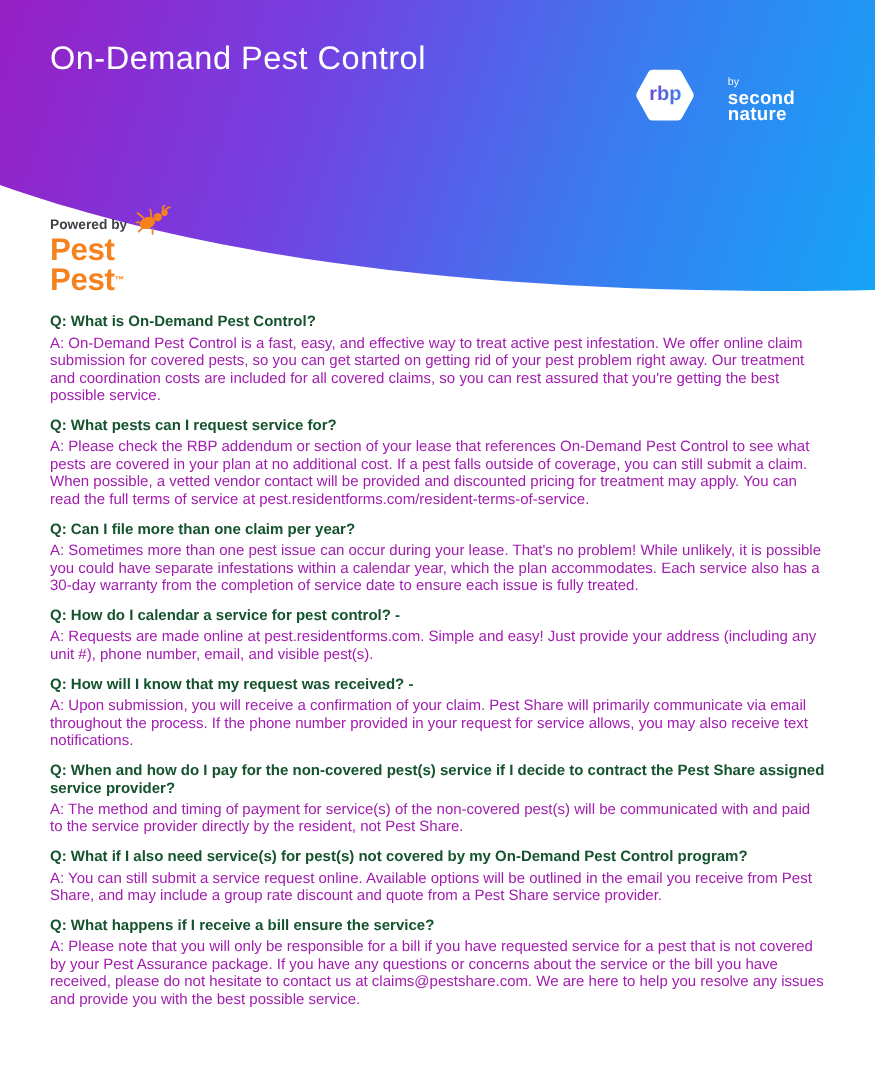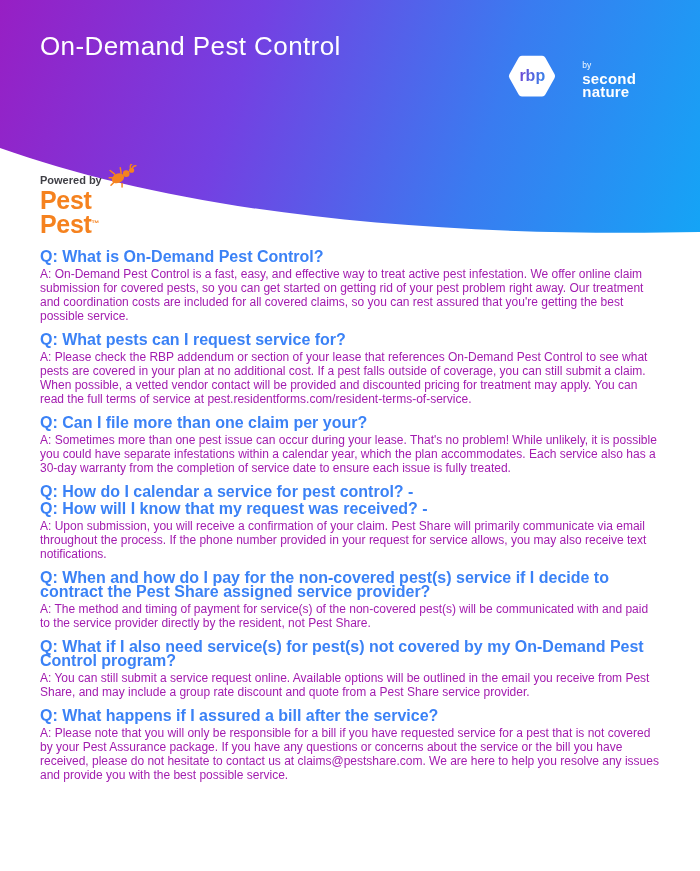--- a/index.html
+++ b/index.html
@@ -48,21 +48,21 @@
   .powered { position: absolute; left: 40px; top: 164px; z-index: 3; }
   .powered-row { display: flex; align-items: flex-end; gap: 6px; }
   .powered-label { font-size: 11px; color: #3f3f46; font-weight: 700; padding-bottom: 2px; }
   .bug-icon svg { display: block; }
   .ps-word { font-size: 25px; font-weight: 800; color: #F5821F; line-height: 24px; letter-spacing: -0.3px; }
   .ps-tm { font-size: 8px; font-weight: 700; color: #F5821F; vertical-align: top; }
 
   
   .faqs { padding: 2px 40px 0 40px; }
   .q {
-    font-size: 16px; font-weight: 700; color: #3b82f6;
+    font-size: 12px; font-weight: 700; color: #14532d;
     line-height: 14px; margin: 0 0 3px 0;
   }
   .a {
     font-size: 12px; font-weight: 400; color: #a21caf;
     line-height: 14px; margin: 0 0 10px 0;
   }
 </style>
 </head>
 <body>
 
@@ -124,37 +124,38 @@
   <main class="faqs">
     <section class="faq">
       <h3 class="q">Q: What is On-Demand Pest Control?</h3>
       <p class="a">A: On-Demand Pest Control is a fast, easy, and effective way to treat active pest infestation. We offer online claim submission for covered pests, so you can get started on getting rid of your pest problem right away. Our treatment and coordination costs are included for all covered claims, so you can rest assured that you're getting the best possible service.</p>
     </section>
     <section class="faq">
       <h3 class="q">Q: What pests can I request service for?</h3>
       <p class="a">A: Please check the RBP addendum or section of your lease that references On-Demand Pest Control to see what pests are covered in your plan at no additional cost. If a pest falls outside of coverage, you can still submit a claim. When possible, a vetted vendor contact will be provided and discounted pricing for treatment may apply. You can read the full terms of service at pest.residentforms.com/resident-terms-of-service.</p>
     </section>
     <section class="faq">
-      <h3 class="q">Q: Can I file more than one claim per your?</h3>
+      <h3 class="q">Q: Can I file more than one claim per year?</h3>
       <p class="a">A: Sometimes more than one pest issue can occur during your lease. That's no problem! While unlikely, it is possible you could have separate infestations within a calendar year, which the plan accommodates. Each service also has a 30-day warranty from the completion of service date to ensure each issue is fully treated.</p>
     </section>
     <section class="faq">
       <h3 class="q">Q: How do I calendar a service for pest control? -</h3>
+      <p class="a">A: Requests are made online at pest.residentforms.com. Simple and easy! Just provide your address (including any unit #), phone number, email, and visible pest(s).</p>
     </section>
     <section class="faq">
       <h3 class="q">Q: How will I know that my request was received? -</h3>
       <p class="a">A: Upon submission, you will receive a confirmation of your claim. Pest Share will primarily communicate via email throughout the process. If the phone number provided in your request for service allows, you may also receive text notifications.</p>
     </section>
     <section class="faq">
       <h3 class="q">Q: When and how do I pay for the non-covered pest(s) service if I decide to contract the Pest Share assigned service provider?</h3>
       <p class="a">A: The method and timing of payment for service(s) of the non-covered pest(s) will be communicated with and paid to the service provider directly by the resident, not Pest Share.</p>
     </section>
     <section class="faq">
       <h3 class="q">Q: What if I also need service(s) for pest(s) not covered by my On-Demand Pest Control program?</h3>
       <p class="a">A: You can still submit a service request online. Available options will be outlined in the email you receive from Pest Share, and may include a group rate discount and quote from a Pest Share service provider.</p>
     </section>
     <section class="faq">
-      <h3 class="q">Q: What happens if I assured a bill after the service?</h3>
+      <h3 class="q">Q: What happens if I receive a bill ensure the service?</h3>
       <p class="a">A: Please note that you will only be responsible for a bill if you have requested service for a pest that is not covered by your Pest Assurance package. If you have any questions or concerns about the service or the bill you have received, please do not hesitate to contact us at claims@pestshare.com. We are here to help you resolve any issues and provide you with the best possible service.</p>
     </section>
   </main>
 
 </div>
 
 </body></html>

